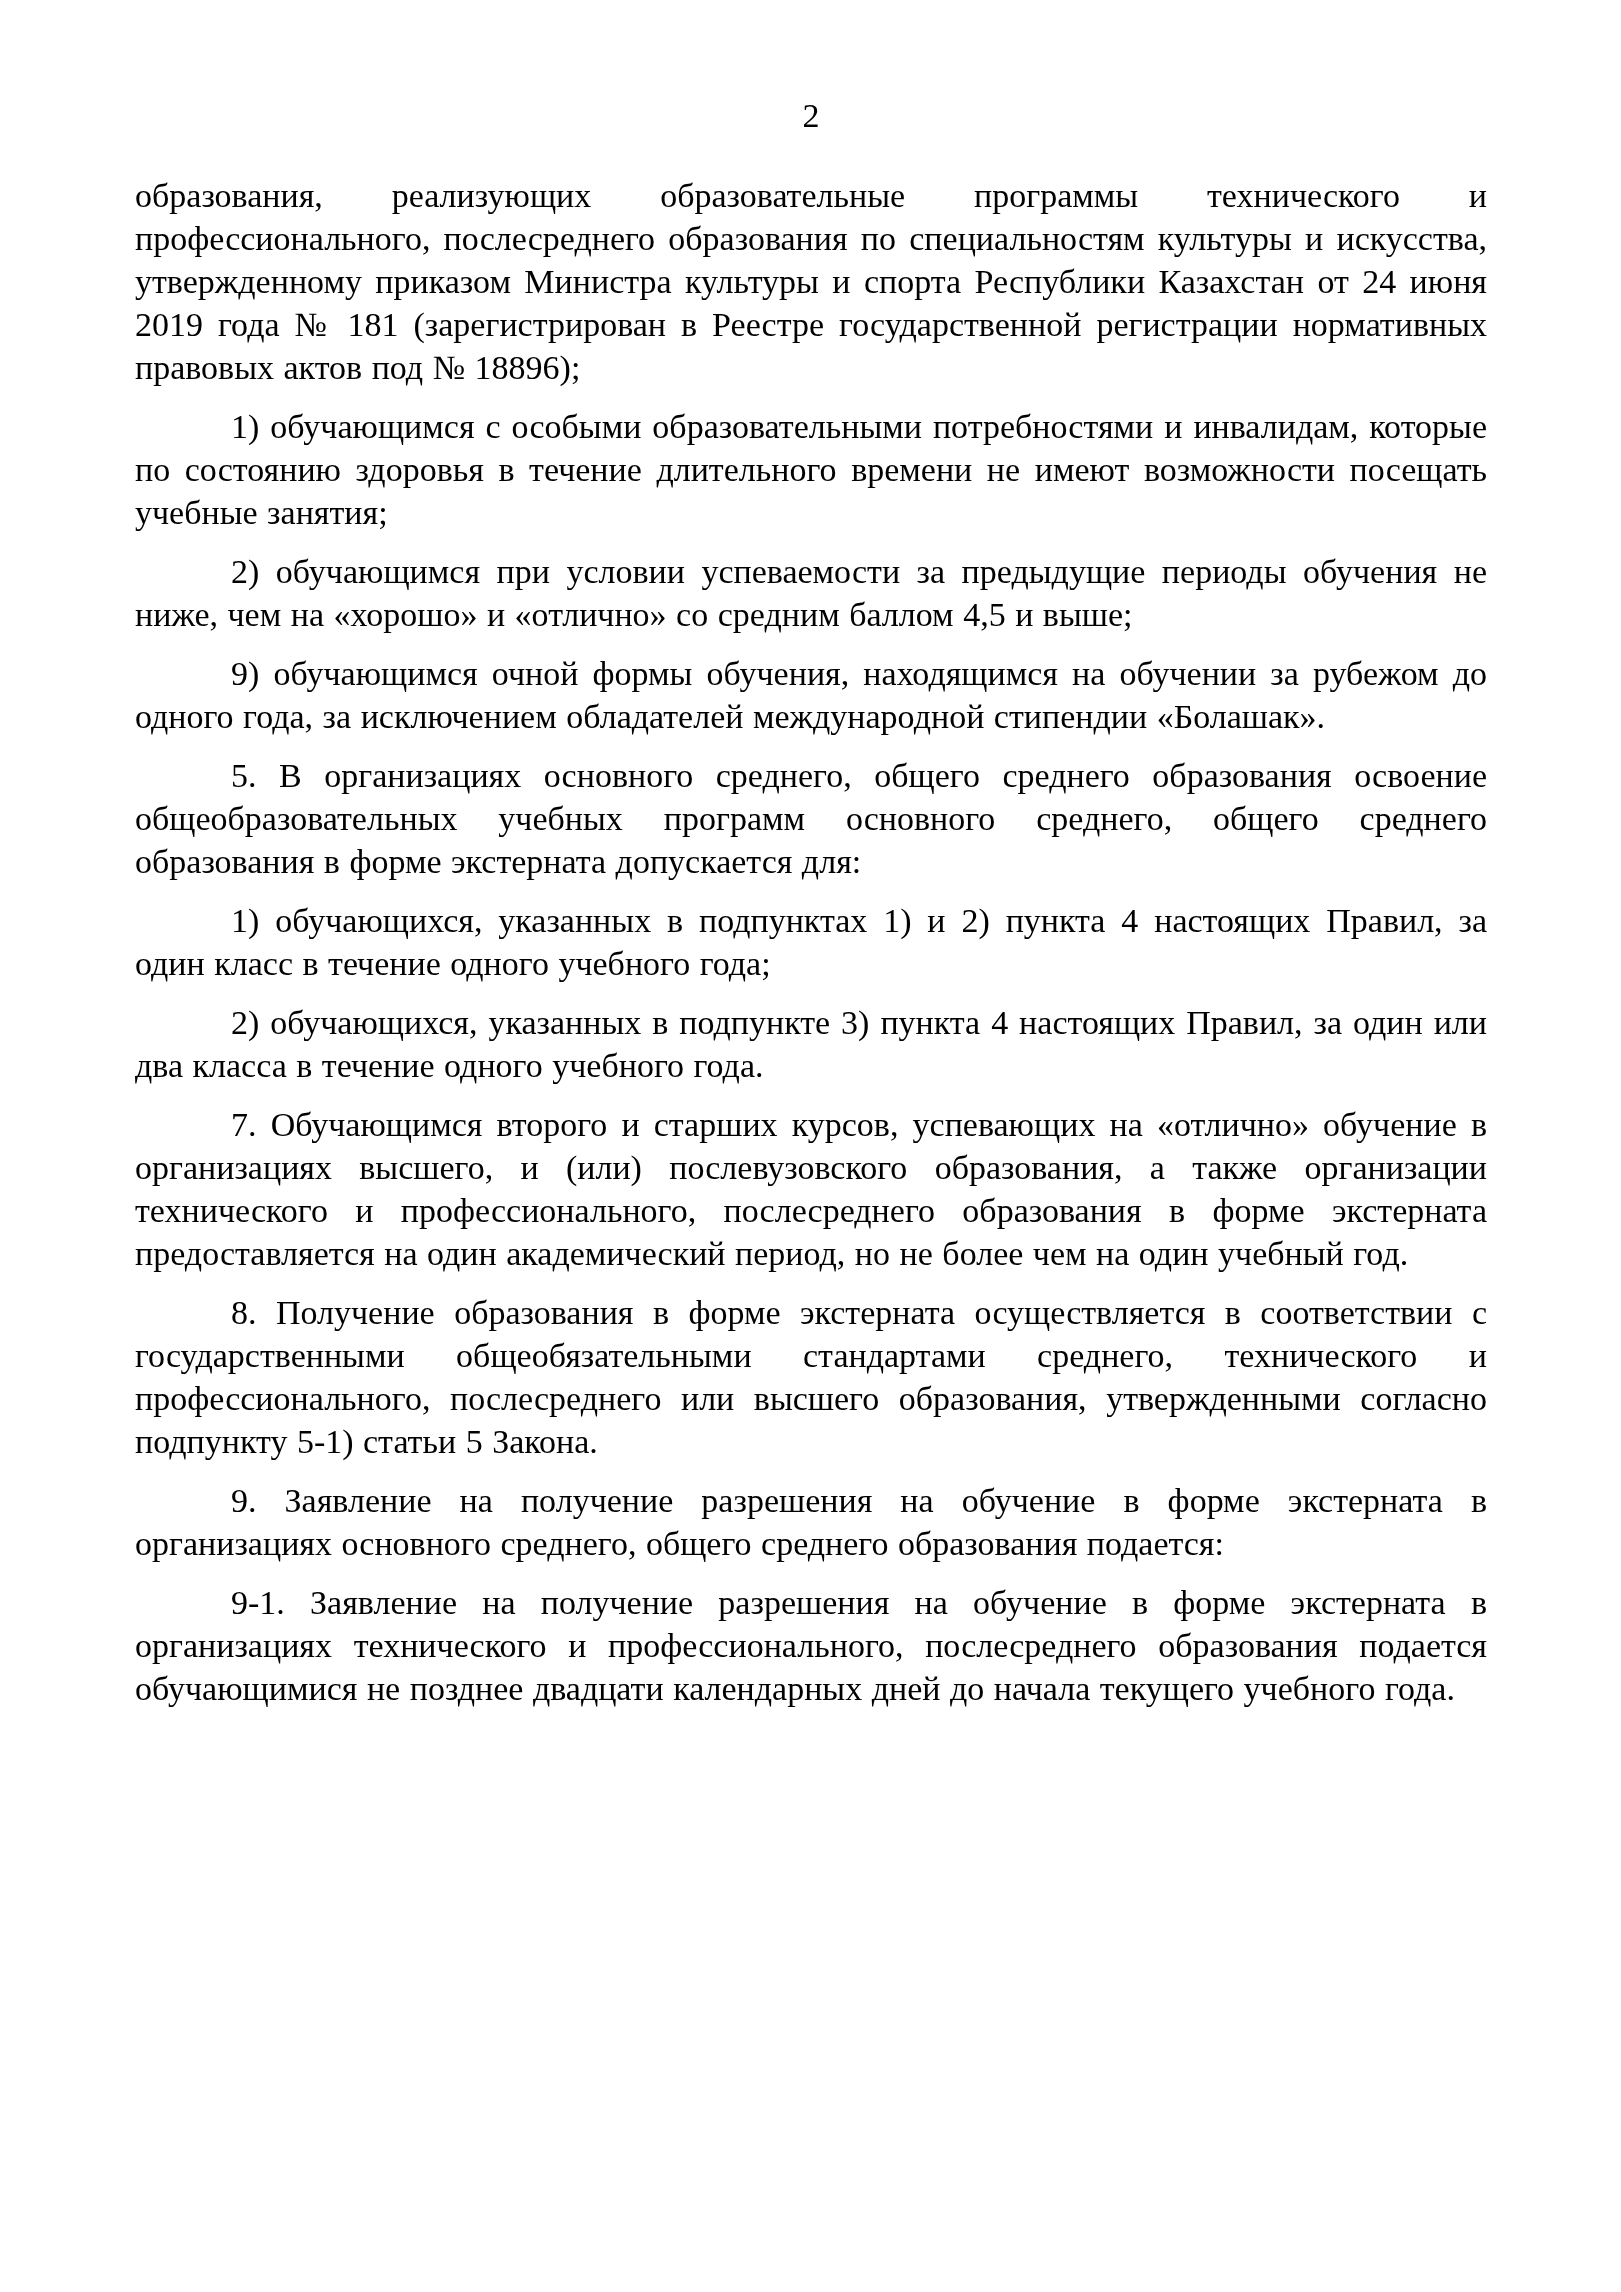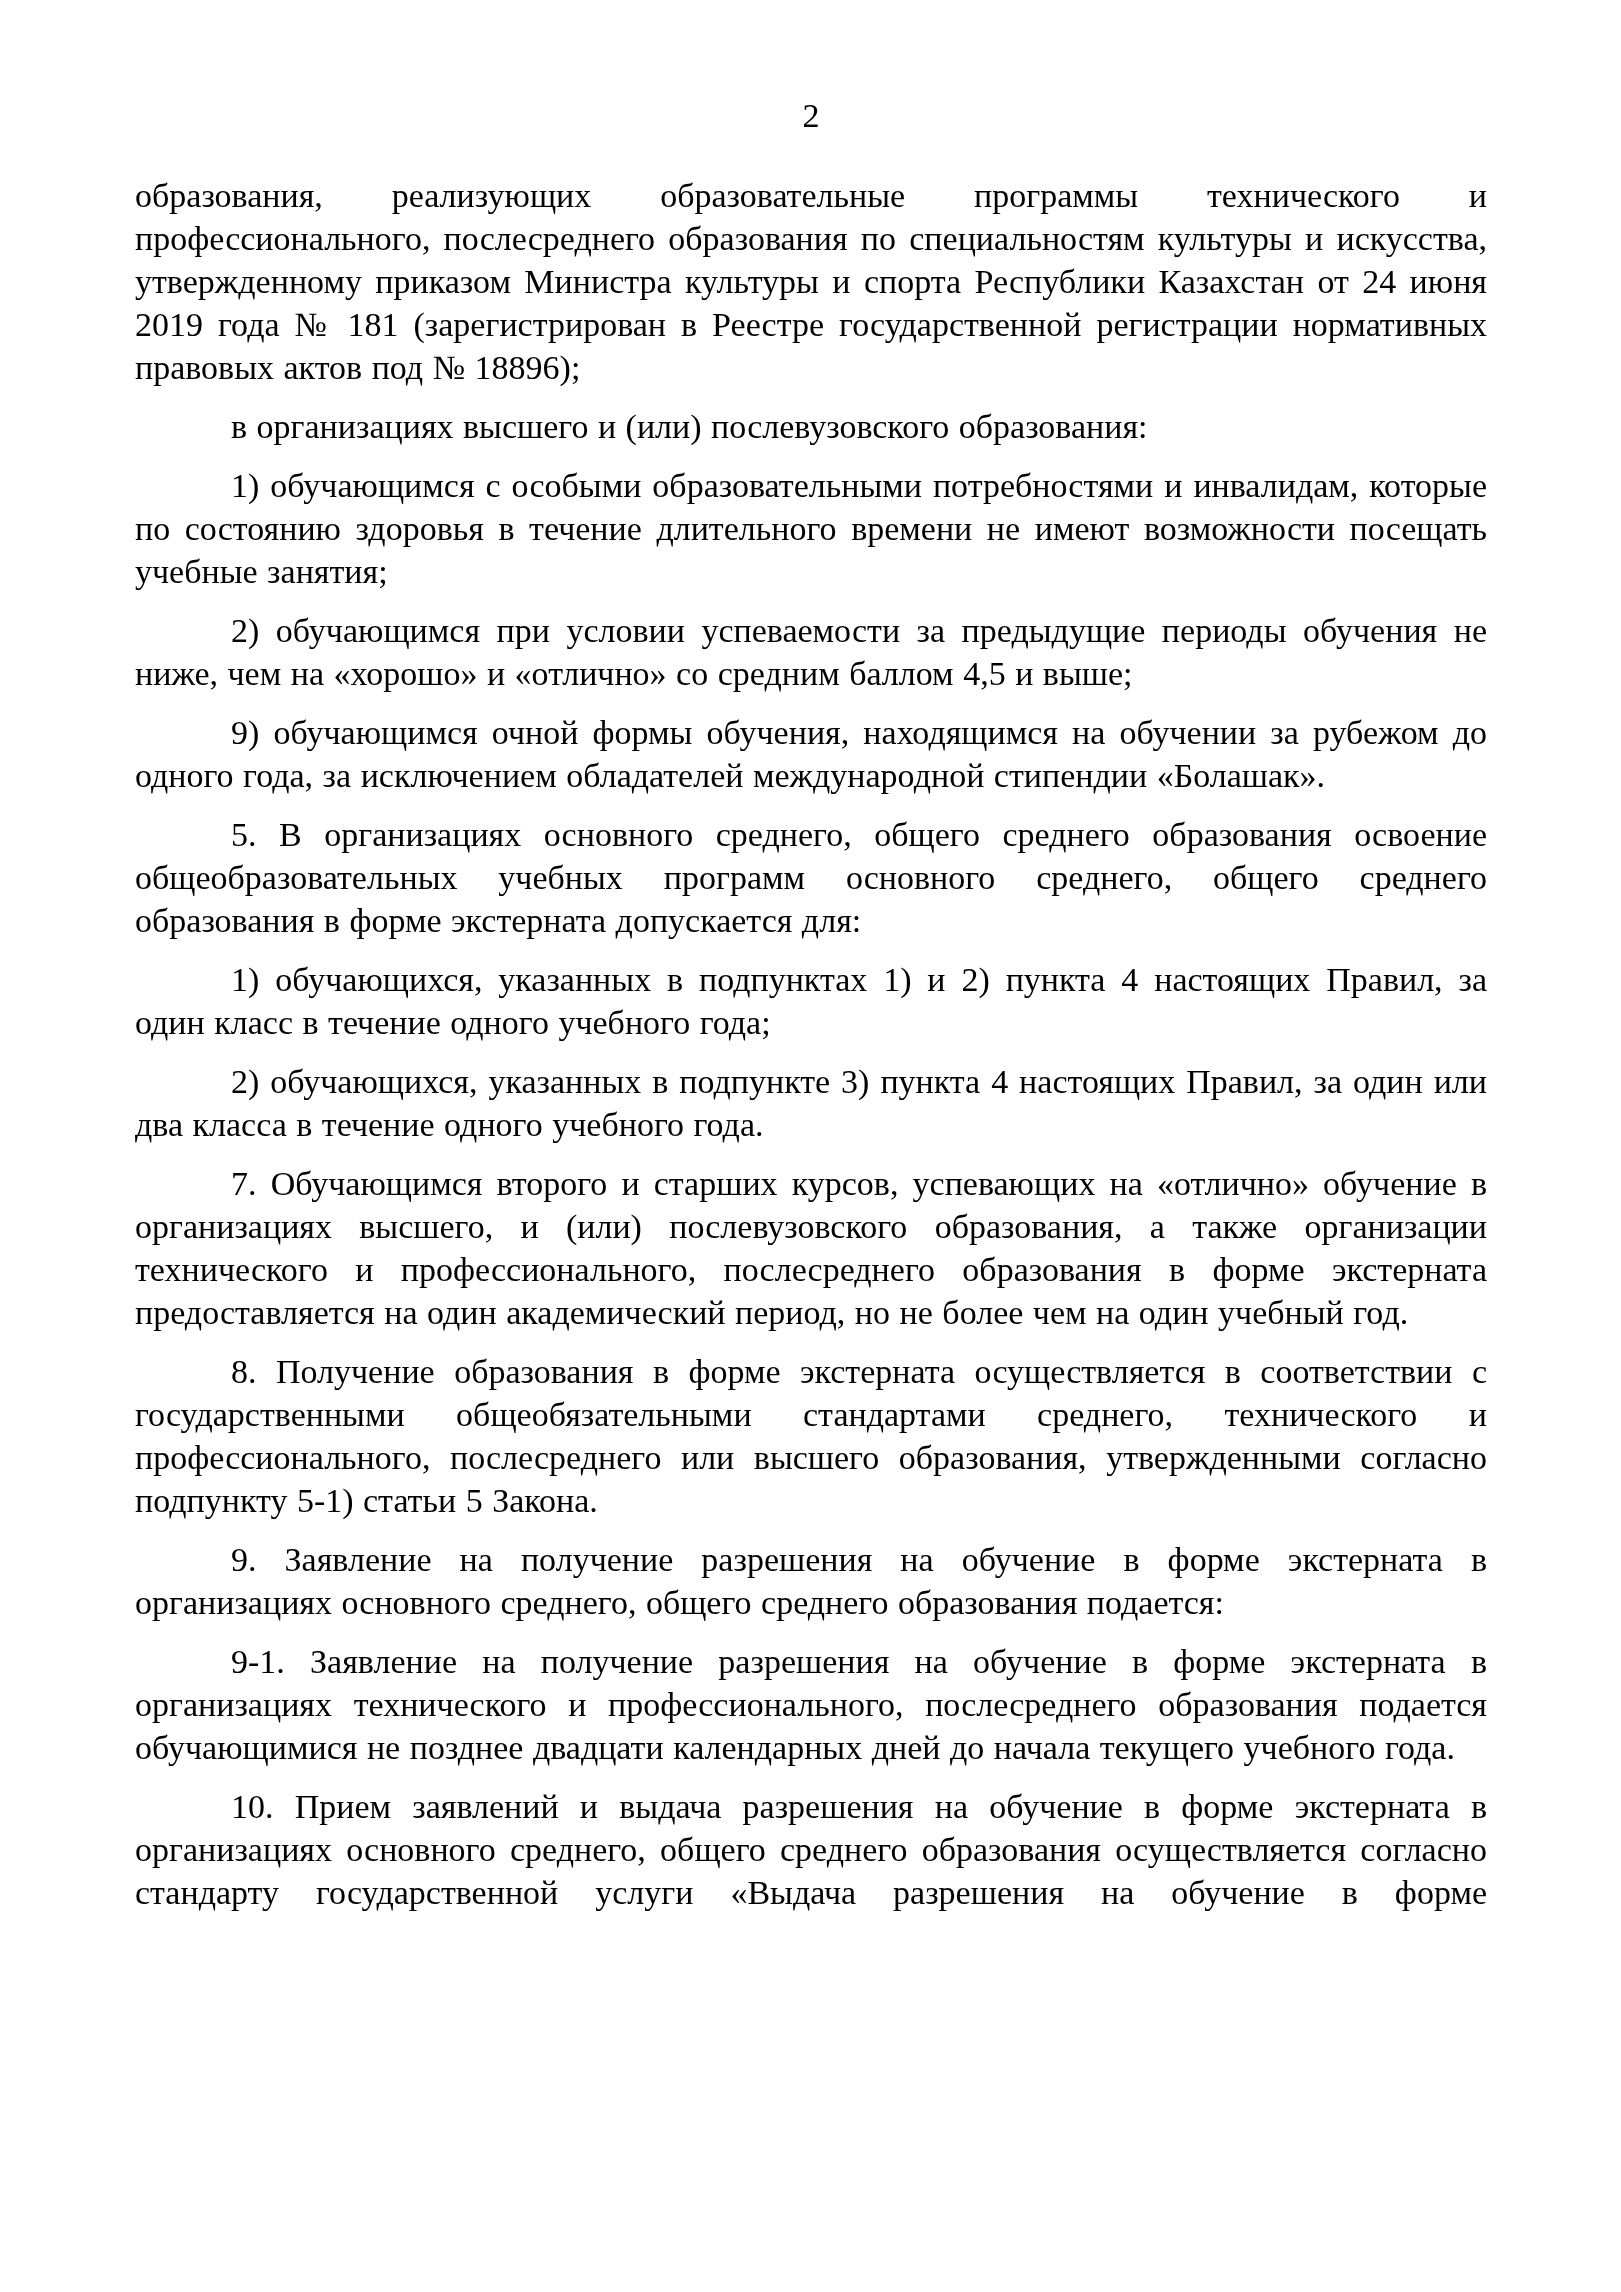--- a/index.html
+++ b/index.html
@@ -42,27 +42,25 @@
     text-align-last: justify;
   }
 </style>
 </head>
 <body>
 
 <div class="page">
   <div class="page-number">2</div>
   <main class="content">
       <p class="para no-indent">образования, реализующих образовательные программы технического и профессионального, послесреднего образования по специальностям культуры и искусства, утвержденному приказом Министра культуры и спорта Республики Казахстан от 24 июня 2019 года № 181 (зарегистрирован в Реестре государственной регистрации нормативных правовых актов под № 18896);</p>
-      <p class="para">в организациях высшего и (или) послевузовского образования:</p>
       <p class="para">1) обучающимся с особыми образовательными потребностями и инвалидам, которые по состоянию здоровья в течение длительного времени не имеют возможности посещать учебные занятия;</p>
       <p class="para">2) обучающимся при условии успеваемости за предыдущие периоды обучения не ниже, чем на «хорошо» и «отлично» со средним баллом 4,5 и выше;</p>
       <p class="para">9) обучающимся очной формы обучения, находящимся на обучении за рубежом до одного года, за исключением обладателей международной стипендии «Болашак».</p>
       <p class="para">5. В организациях основного среднего, общего среднего образования освоение общеобразовательных учебных программ основного среднего, общего среднего образования в форме экстерната допускается для:</p>
       <p class="para">1) обучающихся, указанных в подпунктах 1) и 2) пункта 4 настоящих Правил, за один класс в течение одного учебного года;</p>
       <p class="para">2) обучающихся, указанных в подпункте 3) пункта 4 настоящих Правил, за один или два класса в течение одного учебного года.</p>
       <p class="para">7. Обучающимся второго и старших курсов, успевающих на «отлично» обучение в организациях высшего, и (или) послевузовского образования, а также организации технического и профессионального, послесреднего образования в форме экстерната предоставляется на один академический период, но не более чем на один учебный год.</p>
       <p class="para">8. Получение образования в форме экстерната осуществляется в соответствии с государственными общеобязательными стандартами среднего, технического и профессионального, послесреднего или высшего образования, утвержденными согласно подпункту 5-1) статьи 5 Закона.</p>
       <p class="para">9. Заявление на получение разрешения на обучение в форме экстерната в организациях основного среднего, общего среднего образования подается:</p>
       <p class="para">9-1. Заявление на получение разрешения на обучение в форме экстерната в организациях технического и профессионального, послесреднего образования подается обучающимися не позднее двадцати календарных дней до начала текущего учебного года.</p>
-      <p class="para justify-last">10. Прием заявлений и выдача разрешения на обучение в форме экстерната в организациях основного среднего, общего среднего образования осуществляется согласно стандарту государственной услуги «Выдача разрешения на обучение в форме</p>
     </main>
 </div>
 
 
 </body></html>

